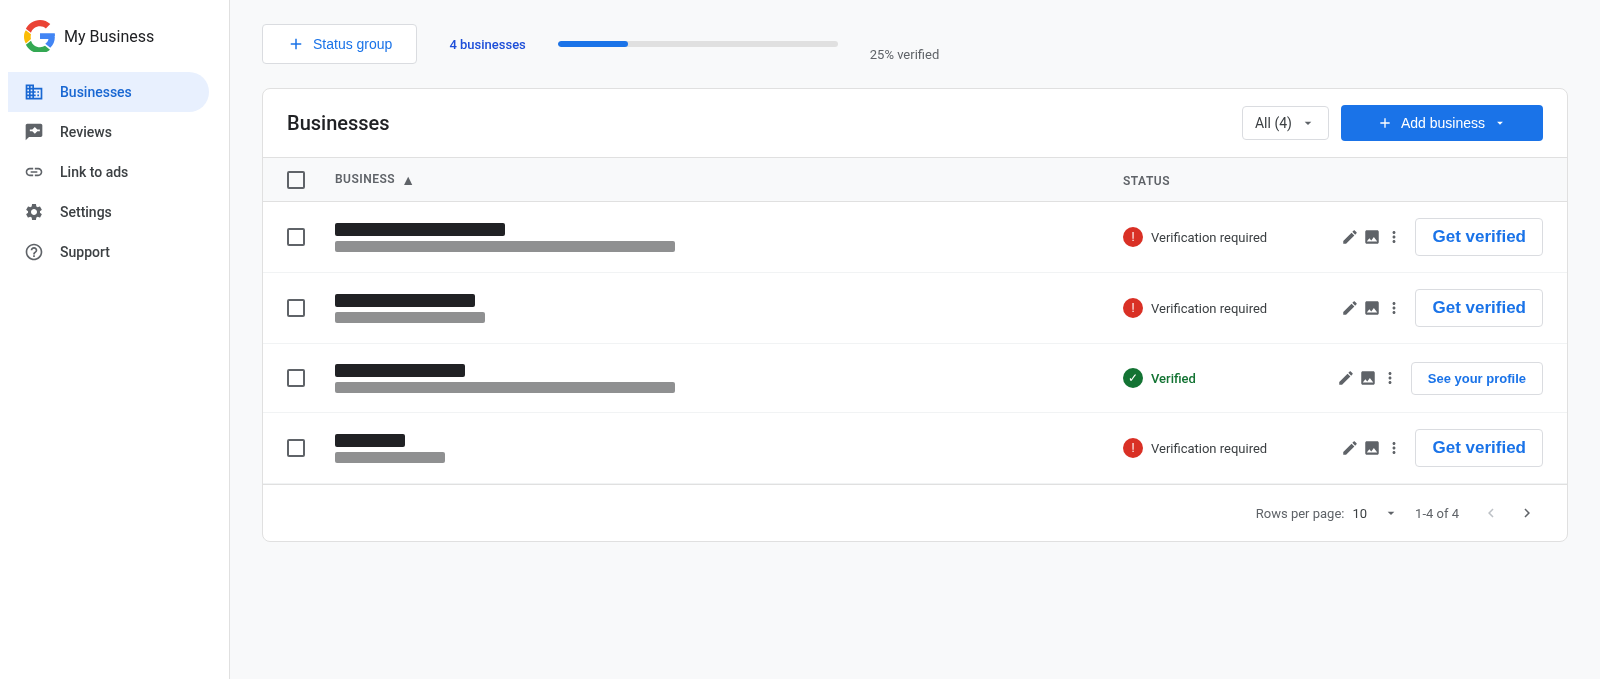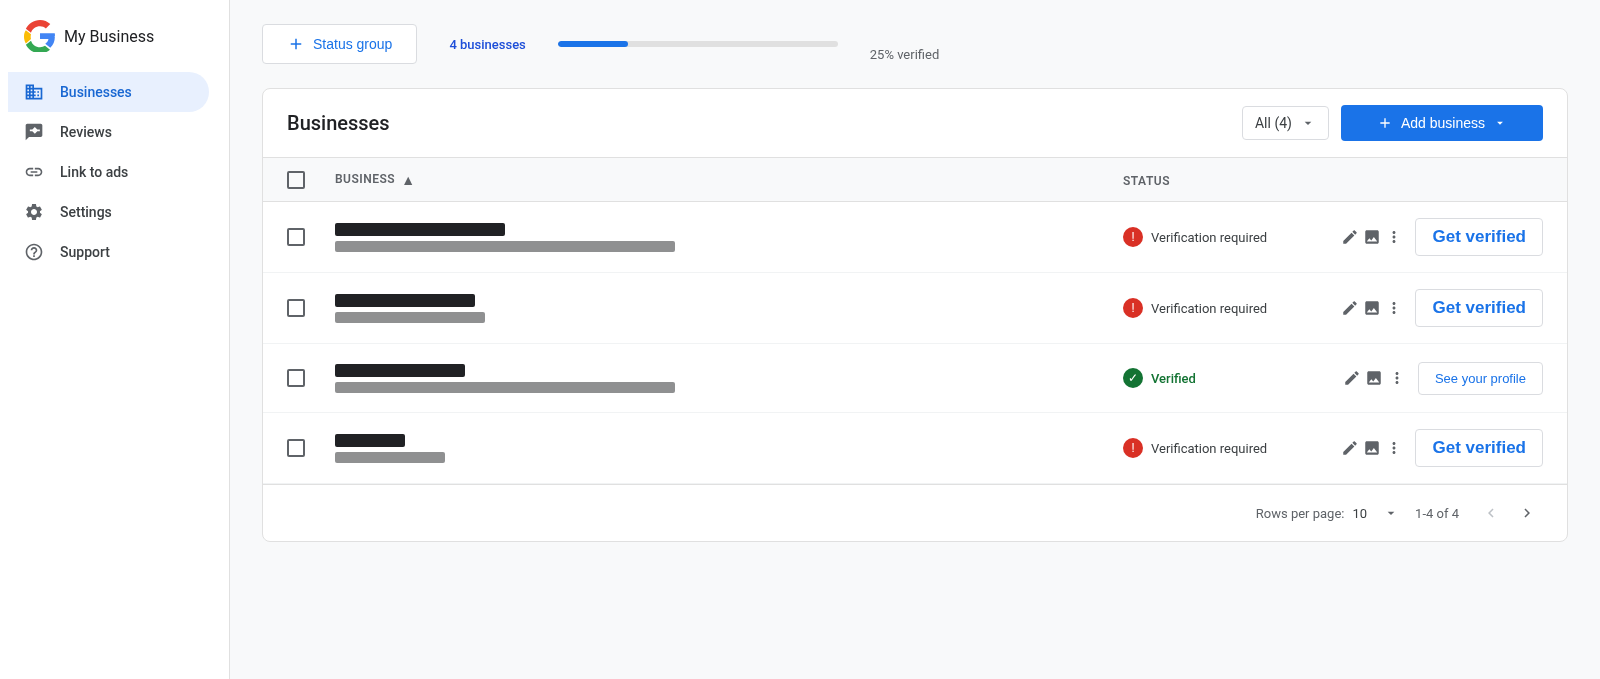--- a/index.html
+++ b/index.html
@@ -232,21 +232,21 @@
       cursor: pointer;
       white-space: nowrap;
       margin-left: 8px;
     }
     .see-profile-btn {
       background: transparent;
       border: 1px solid #dadce0;
       border-radius: 4px;
       padding: 8px 16px;
       font-size: 13px;
-      font-weight: 400;
+      font-weight: 700;
       color: #1a73e8;
       cursor: pointer;
       white-space: nowrap;
       margin-left: 8px;
     }
 
     
     .table-footer {
       display: flex;
       align-items: center;

